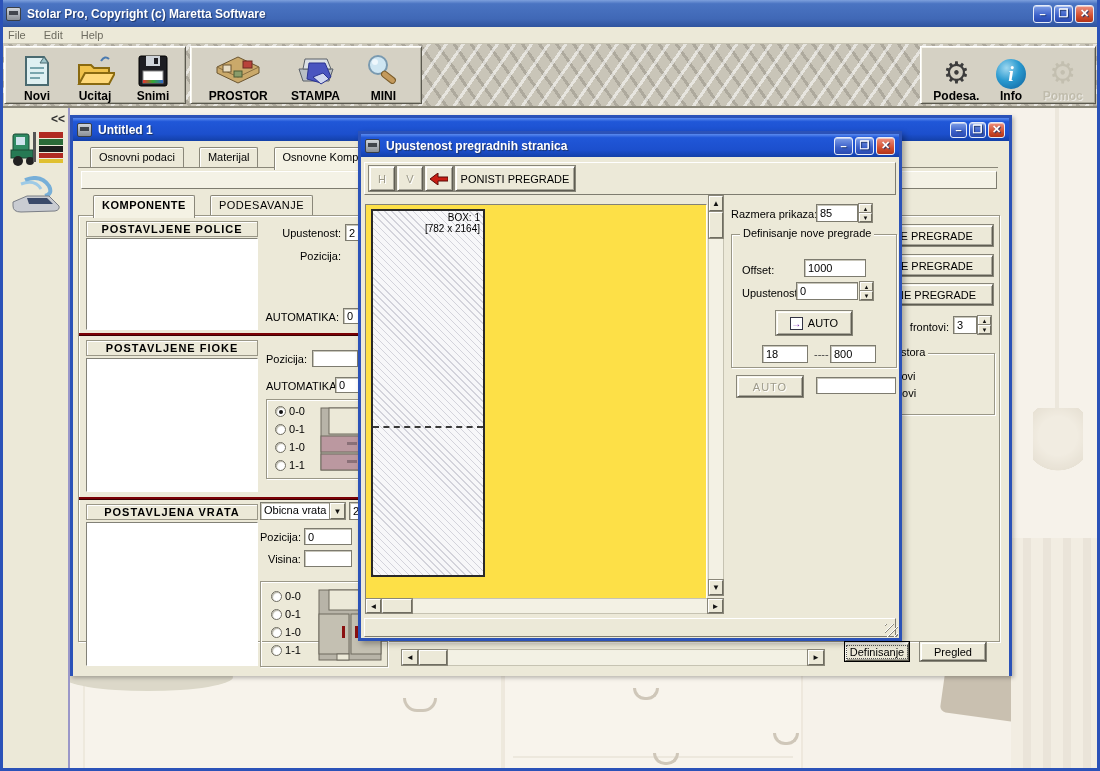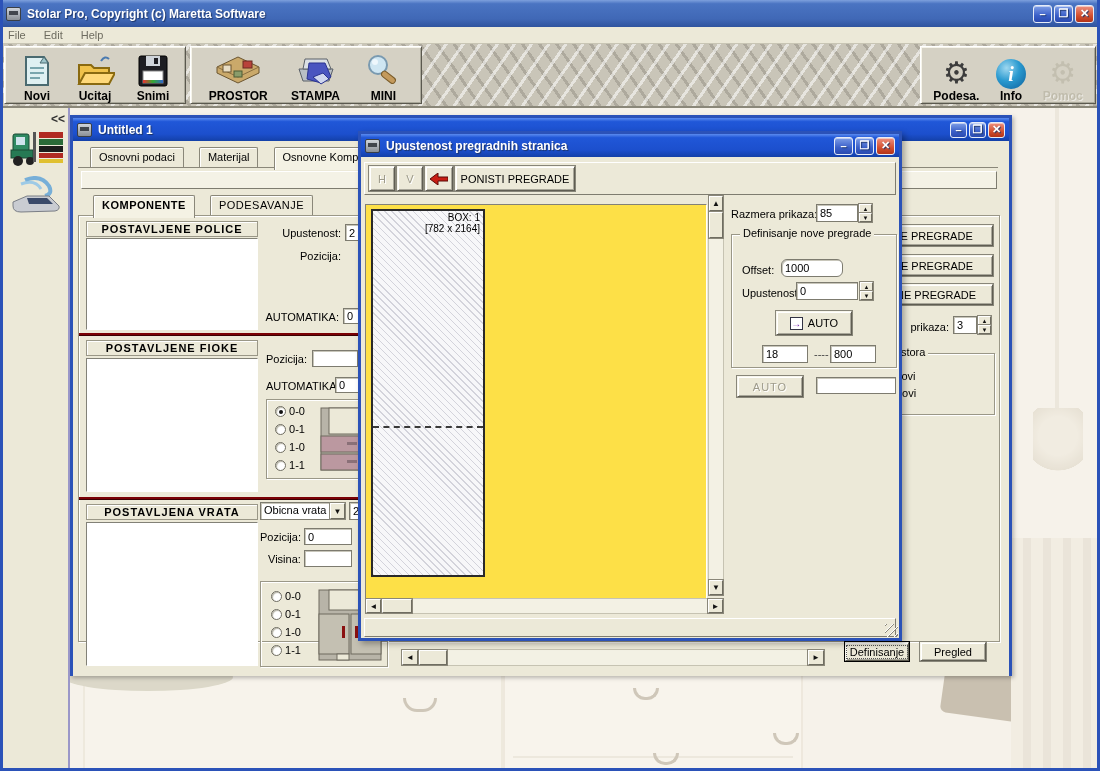--- a/index.html
+++ b/index.html
@@ -286,21 +286,21 @@
 
     <div class="abs btn" style="left:800px; top:84px; width:120px; height:21px;">
         <span>VE PREGRADE</span>
       </div>
     <div class="abs btn" style="left:800px; top:114px; width:120px; height:21px;">
         <span>NE PREGRADE</span>
       </div>
     <div class="abs btn" style="left:800px; top:143px; width:120px; height:21px;">
         <span>LNE PREGRADE</span>
       </div>
-    <div class="abs lbl" style="left:790px; top:180px; width:86px; text-align:right;">prikaza:</div>
+    <div class="abs lbl" style="left:790px; top:180px; width:86px; text-align:right;">frontovi:</div>
     <input class="abs edit" style="left: 880px; top: 175px; width: 24px; height: 18px;" value="3">
     <div class="abs" style="left:905px; top:175px; width:13px; height:18px;">
       <div class="sb-btn" style="height:9px; font-size:6px;">▲</div>
       <div class="sb-btn" style="height:9px; font-size:6px;">▼</div>
     </div>
     <div class="abs groupbox" style="left:800px; top:212px; width:122px; height:62px;">
       <span class="glabel">prostora</span>
       <div class="abs lbl" style="left:6px; top:16px;">box-ovi</div>
       <div class="abs lbl" style="left:6px; top:33px;">frontovi</div>
     </div>
@@ -369,21 +369,21 @@
   <div class="abs lbl" style="left:370px; top:74px;">Razmera prikaza:</div>
   <input class="abs edit" style="left: 455px; top: 70px; width: 42px; height: 18px;" value="85">
   <div class="abs" style="left:498px; top:70px; width:13px; height:18px;">
     <div class="sb-btn" style="height:9px; font-size:6px;">▲</div>
     <div class="sb-btn" style="height:9px; font-size:6px;">▼</div>
   </div>
 
   <div class="abs groupbox" style="left:370px; top:100px; width:166px; height:134px;">
     <span class="glabel">Definisanje nove pregrade</span>
     <div class="abs lbl" style="left:10px; top:29px;">Offset:</div>
-    <input class="abs edit" style="left: 49px; top: 24px; width: 62px; height: 18px; border-radius: 6px;" value="1000">
+    <input class="abs edit" style="left: 72px; top: 24px; width: 62px; height: 18px;" value="1000">
     <div class="abs lbl" style="left:10px; top:52px;">Upustenost:</div>
     <input class="abs edit" style="left: 64px; top: 47px; width: 62px; height: 18px;" value="0">
     <div class="abs" style="left:128px; top:47px; width:13px; height:18px;">
       <div class="sb-btn" style="height:9px; font-size:6px;">▲</div>
       <div class="sb-btn" style="height:9px; font-size:6px;">▼</div>
     </div>
     <div class="abs btn" style="left:44px; top:76px; width:76px; height:24px; gap:5px;">
       <span style="width:13px; height:13px; background:#fff; border:1px solid #334; color:#7a2ab0; font-weight:bold; font-size:10px; line-height:11px; text-align:center;">→</span>
       <span>AUTO</span>
     </div>

